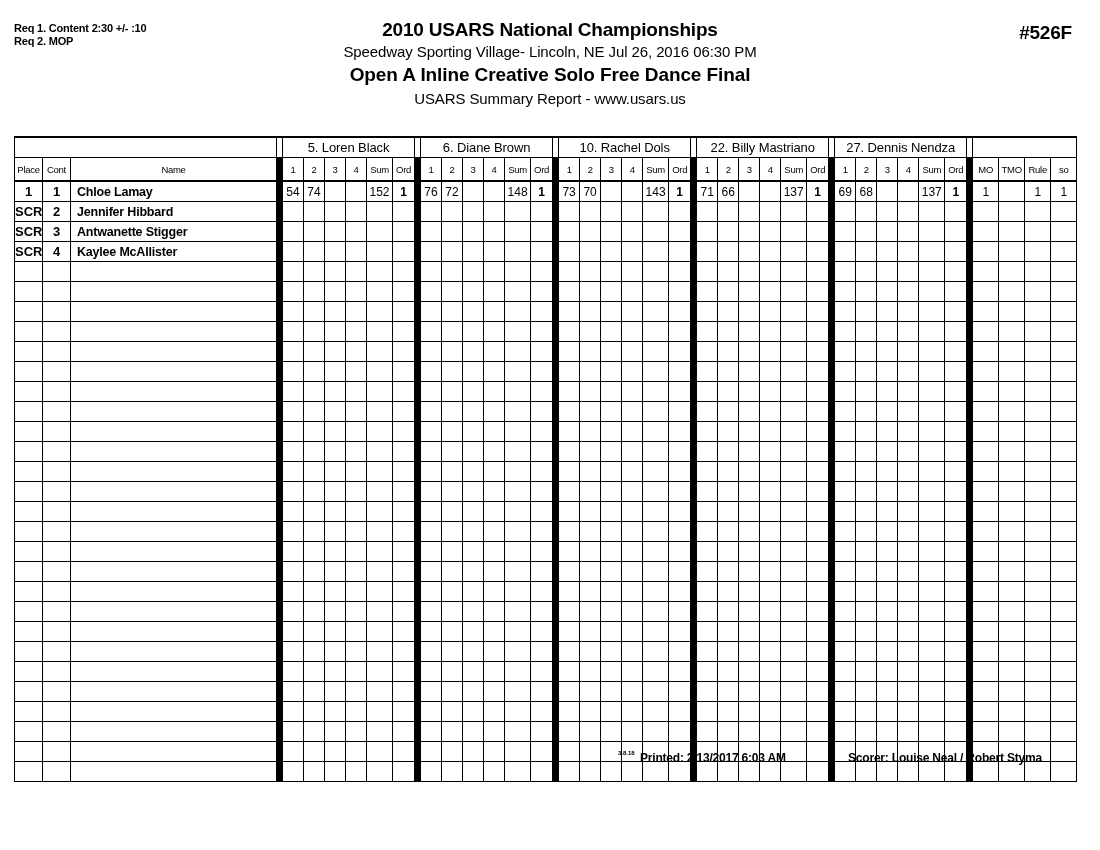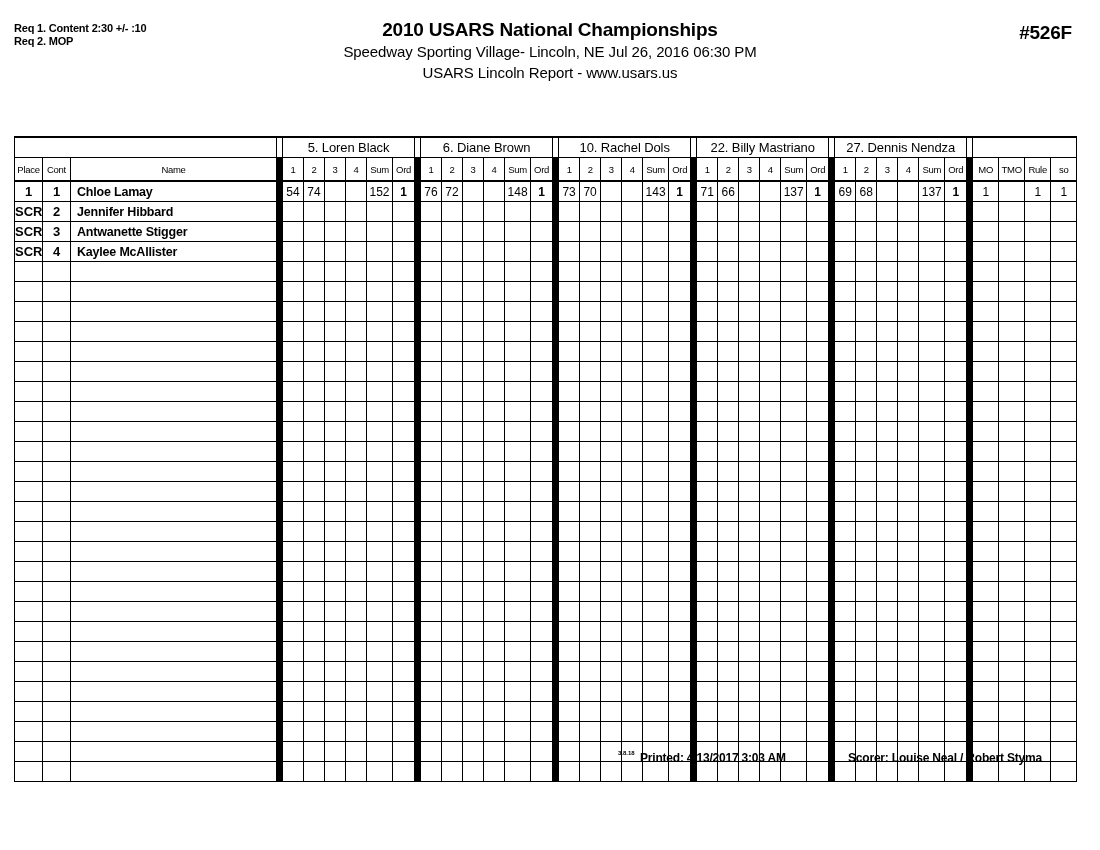--- a/index.html
+++ b/index.html
@@ -203,21 +203,22 @@
 <body>
 
 <div id="req-block">
   <div>Req 1.  Content 2:30 +/- :10</div>
   <div>Req 2.  MOP</div>
 </div>
 
 <div id="title-block">
   <div class="t-main">2010 USARS National Championships</div>
   <div class="t-venue">Speedway Sporting Village- Lincoln, NE  Jul 26, 2016  06:30 PM</div>
-  <div class="t-report">USARS Lincoln Report - www.usars.us</div>
+  <div class="t-event">Open A Inline Creative Solo Free Dance Final</div>
+  <div class="t-report">USARS Summary Report - www.usars.us</div>
 </div>
 
 <div id="event-number">#526F</div>
 
 <div id="sheet">
   <table class="grid">
     <colgroup id="grid-cols">
         <col style="width: 28px;">
         <col style="width: 28px;">
         <col style="width: 206px;">
@@ -1672,15 +1673,15 @@
           <td></td>
           <td></td>
           <td></td>
         </tr>
       </tbody>
   </table>
 </div>
 
 <div id="footer">
   <span class="version">3.8.18</span>
-  <span class="printed">Printed:  4/13/2017 3:03 AM</span>
+  <span class="printed">Printed:  2/13/2017 6:03 AM</span>
   <span class="scorer">Scorer:  Louise Neal / Robert Styma</span>
 </div>
 
 </body></html>

